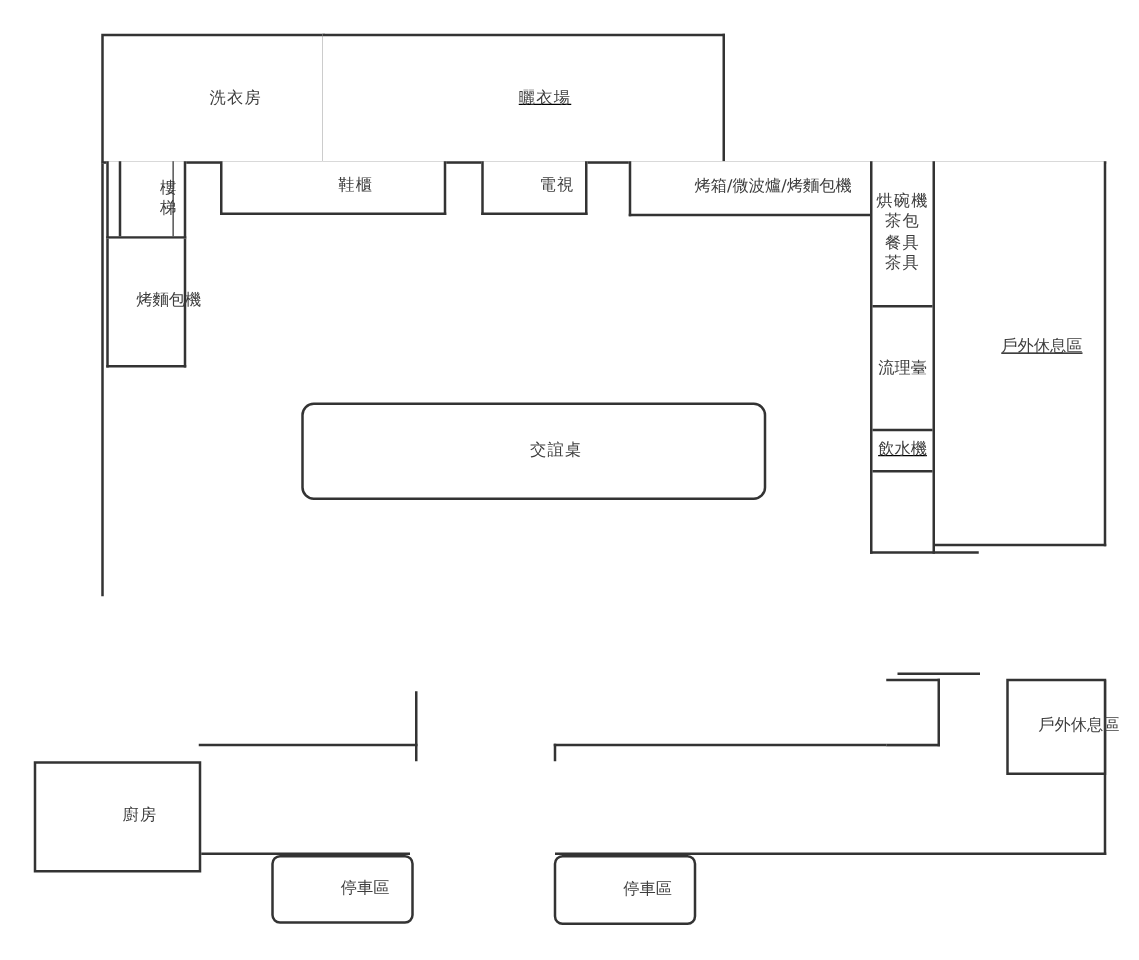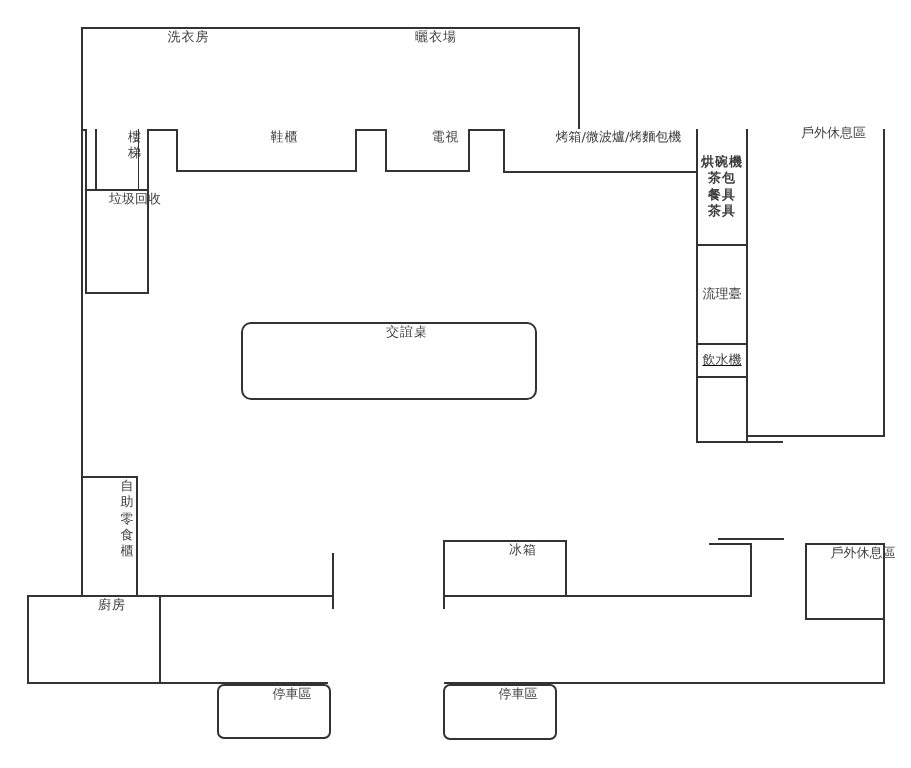--- a/index.html
+++ b/index.html
@@ -3,29 +3,29 @@
 <meta charset="utf-8">
 <style>
   :root { --line:#333333; --text:#3d3d3d; --bg:#ffffff; }
   html,body { margin:0; padding:0; background:var(--bg); }
   #canvas {
     position:relative; width:911px; height:768px; background:var(--bg);
     font-family:"DejaVu Sans", sans-serif; overflow:hidden;
   }
   .room {
     position:absolute; box-sizing:border-box; border:2px solid var(--line);
-    display:flex; align-items:flex-start; justify-content:center; background:var(--bg);padding-left:36px;
+    display:flex; align-items:center; justify-content:center; background:var(--bg);padding-left:36px;
   }
   .lbl {
     font-size:13px; color:var(--text); text-align:center;
     white-space:pre-line; line-height:1.25; letter-spacing:1px;
   }
   .nowrap { white-space:nowrap; letter-spacing:0; }
   .line { position:absolute; background:var(--line); }
-  .no-top { border-top:none; } .no-left { border-left:none; }
+  .no-top { border-top:none; } .no-left { border-left:none;text-decoration:underline; }
   .no-bottom { border-bottom:none; } .no-right { border-right:none; }
   .rounded-lg { border-radius:10px; } .rounded-sm { border-radius:7px; }
   
   .col { position:absolute; box-sizing:border-box; border:2px solid var(--line); border-top:none;
          display:flex; flex-direction:column; background:var(--bg); }
   .cell { box-sizing:border-box; display:flex; align-items:center; justify-content:center; }
   .cell.div { border-bottom:2px solid var(--line); }
   
   .rail { position:absolute; top:0; bottom:0; width:1.5px; background:var(--line); }
 </style>
@@ -52,67 +52,60 @@
   <div class="room no-left" style="left:258px; top:27px; width:322px; height:104px;">
     <span class="lbl">曬衣場</span>
   </div>
 
   <div class="room no-top" style="left:85px; top:129px; width:64px; height:62px;">
     <span class="rail" style="left:8px;"></span>
     <span class="rail" style="right:8px;"></span>
     <span class="lbl">樓梯</span>
   </div>
   <div class="room no-top" style="left:85px; top:191px; width:64px; height:103px;">
-    <span class="lbl nowrap">垃圾回收</span>
+    <span class="lbl nowrap">烤麵包機</span>
   </div>
 
   <div class="room no-top" style="left:385px; top:129px; width:85px; height:43px;">
     <span class="lbl">電視</span>
   </div>
   <div class="room no-top" style="left:176px; top:129px; width:181px; height:43px;">
     <span class="lbl">鞋櫃</span>
   </div>
   <div class="room no-top no-right" style="left:503px; top:129px; width:193px; height:44px;">
     <span class="lbl nowrap">烤箱/微波爐/烤麵包機</span>
   </div>
 
   <div class="col" style="left:696px; top:129px; width:52px; height:314px;">
-    <div class="cell div" style="height:117px;font-weight:bold;">
+    <div class="cell div" style="height:117px;">
       <span class="lbl">烘碗機
 茶包
 餐具
 茶具</span>
     </div>
     <div class="cell div" style="height:99px;font-family:Liberation Serif, serif;">
       <span class="lbl nowrap">流理臺</span>
     </div>
     <div class="cell div" style="height:33px;text-decoration:underline;">
       <span class="lbl nowrap">飲水機</span>
     </div>
   </div>
 
   <div class="room no-top no-left" style="left:748px; top:129px; width:137px; height:308px;">
     <span class="lbl nowrap" style="position:relative; top:-4px;">戶外休息區</span>
   </div>
 
-  <div class="room rounded-lg" style="left:241px; top:322px; width:296px; height:78px;">
+  <div class="room rounded-lg" style="left:241px; top:322px; width:372px; height:78px;">
     <span class="lbl">交誼桌</span>
   </div>
 
-  <div class="room no-bottom" style="left:81px; top:476px; width:57px; height:121px;">
-    <span class="lbl">自助
-零食櫃</span>
-  </div>
-  <div class="room" style="left:27px; top:595px; width:134px; height:89px;">
+  <div class="room" style="left:27px; top:609px; width:134px; height:89px;">
     <span class="lbl">廚房</span>
   </div>
 
-  <div class="room" style="left:443px; top:540px; width:124px; height:57px;">
-    <span class="lbl">冰箱</span>
-  </div>
   <div class="room no-left" style="left:709px; top:543px; width:43px; height:54px;"></div>
 
   <div class="room" style="left:805px; top:543px; width:80px; height:77px;">
     <span class="lbl nowrap" style="letter-spacing:0;">戶外休息區</span>
   </div>
 
   <div class="room rounded-sm" style="left:217px; top:684px; width:114px; height:55px;">
     <span class="lbl nowrap">停車區</span>
   </div>
   <div class="room rounded-sm" style="left:443px; top:684px; width:114px; height:56px;">

